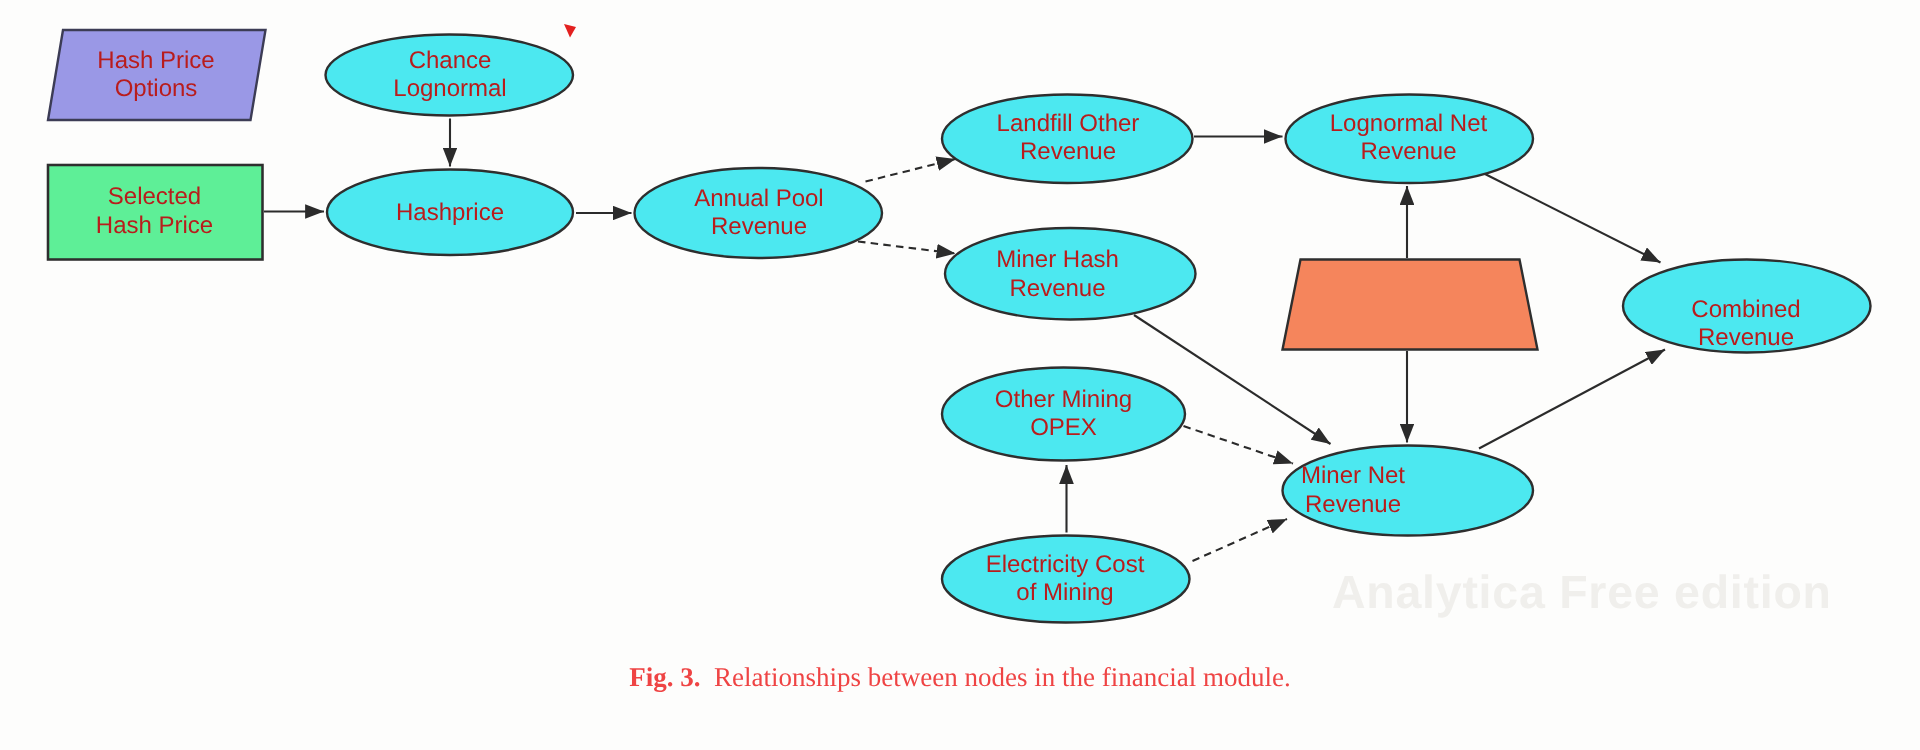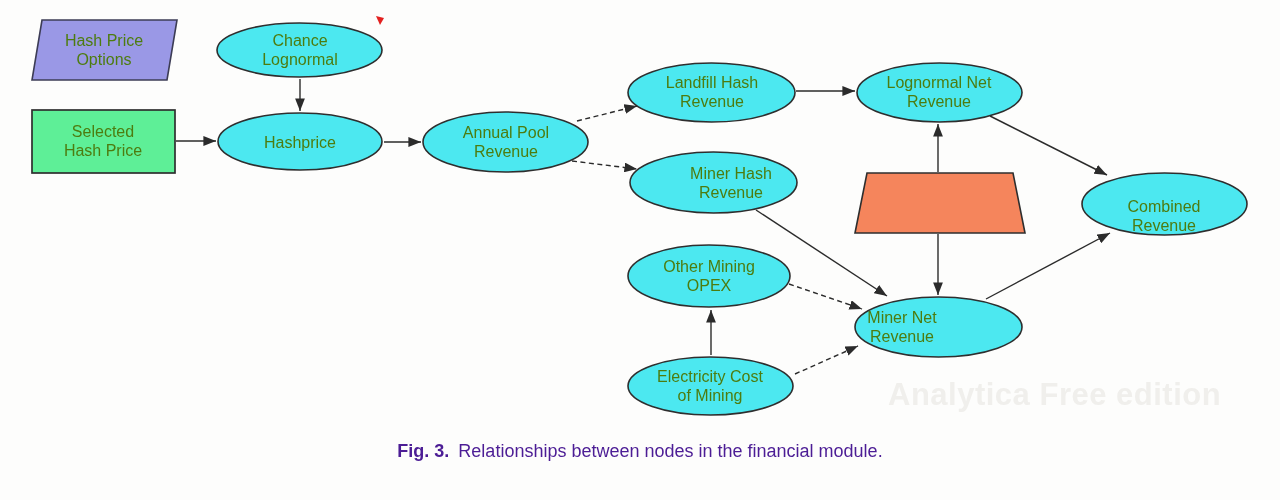--- a/index.html
+++ b/index.html
@@ -3,30 +3,30 @@
 <meta charset="utf-8">
 <style>
   html,body{margin:0;padding:0;background:#fff;}
   .figure{
     position:relative;width:1280px;height:500px;background:#fdfdfc;
     font-family:"Liberation Sans", sans-serif;overflow:hidden;
   }
   .diagram-svg{position:absolute;left:0;top:0;}
   .node-label{
     position:absolute;width:160px;transform:translate(-50%,-50%);
-    text-align:center;font-size:16px;line-height:19px;color:#4d7c0f;
+    text-align:center;font-size:16px;line-height:19px;color:#b91c1c;
     white-space:pre-line;pointer-events:none;
   }
   .watermark{
     position:absolute;left:888px;top:377px;font-size:31px;font-weight:bold;
     color:#f0efec;letter-spacing:0.5px;white-space:nowrap;
   }
   .caption{
     position:absolute;left:0;top:441px;width:1280px;text-align:center;
-    font-family:Liberation Sans, sans-serif;font-size:18px;color:#4c1d95;
+    font-family:Liberation Serif, serif;font-size:18px;color:#ef4444;
   }
   .caption .fig-label{font-weight:bold;margin-right:9px;}
 </style>
 </head>
 <body>
 
 <div class="figure">
 
   <svg class="diagram-svg" width="1280" height="435" viewBox="0 0 1280 435">
     <defs>
@@ -83,23 +83,23 @@
 
   <div class="node-label" style="left:104px;top:50px">Hash Price
 Options</div>
   <div class="node-label" style="left:103px;top:141px">Selected
 Hash Price</div>
   <div class="node-label" style="left:300px;top:142px">Hashprice</div>
   <div class="node-label" style="left:300px;top:50px">Chance
 Lognormal</div>
   <div class="node-label" style="left:506px;top:142px">Annual Pool
 Revenue</div>
-  <div class="node-label" style="left:712px;top:92px">Landfill Hash
+  <div class="node-label" style="left:712px;top:92px">Landfill Other
 Revenue</div>
-  <div class="node-label" style="left:731px;top:183px">Miner Hash
+  <div class="node-label" style="left:705px;top:183px">Miner Hash
 Revenue</div>
   <div class="node-label" style="left:939px;top:92px">Lognormal Net
 Revenue</div>
   <div class="node-label" style="left:709px;top:276px">Other Mining
 OPEX</div>
   <div class="node-label" style="left:710px;top:386px">Electricity Cost
 of Mining</div>
   <div class="node-label" style="left:902px;top:327px">Miner Net
 Revenue</div>
   <div class="node-label" style="left:1164px;top:216px">Combined

